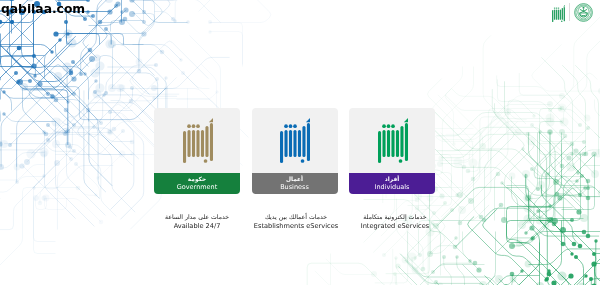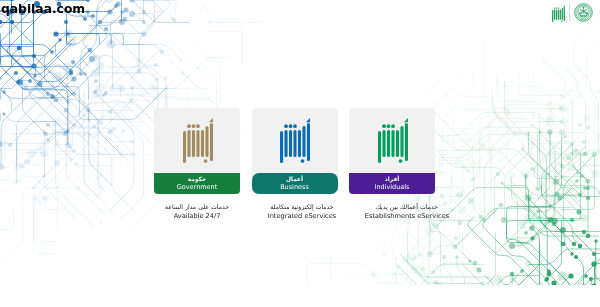--- a/index.html
+++ b/index.html
@@ -18,25 +18,25 @@
 #cards{position:absolute;left:154px;top:108px;display:flex;gap:11.5px;z-index:5;}
 .card{width:86px;border-radius:4px;overflow:hidden;background:#F1F1F1;}
 .card-top{height:65px;display:flex;align-items:center;justify-content:center;padding-bottom:1px;box-sizing:border-box;}
 .card-logo{width:30px;height:45px;position:relative;left:0.5px;top:0.5px;}
 .card-band{height:21px;display:flex;flex-direction:column;align-items:center;
    justify-content:center;color:#fff;padding-top:1px;box-sizing:border-box;}
 .ar-title{font-size:5.8px;line-height:7px;direction:rtl;font-weight:bold;}
 .en-title{font-size:6.5px;line-height:9px;}
 .card-government .card-band{background:#15803d;}
 .card-government .card-logo g{fill:#A08C5F;}
-.card-business .card-band{background:#0f766e;border-radius:7px;}
+.card-business .card-band{background:#737373;}
 .card-business .card-logo g{fill:#0A6CB5;}
 .card-individuals .card-band{background:#4c1d95;}
 .card-individuals .card-logo g{fill:#00A05A;}
-#descs{position:absolute;left:149px;top:202px;display:flex;gap:9px;z-index:5;}
+#descs{position:absolute;left:149px;top:212px;display:flex;gap:3px;z-index:5;}
 .desc{width:96px;text-align:center;color:#222;white-space:nowrap;}
 .ar-desc{font-size:6.2px;line-height:9px;direction:rtl;}
 .en-desc{font-size:6.6px;line-height:10px;}
 </style>
 </head>
 <body>
 
 <div id="page">
 
   <svg id="bg" viewBox="0 0 600 307">
@@ -941,22 +941,22 @@
       </div>
     </div>
   </div>
 
   <div id="descs">
     <div class="desc">
       <div class="ar-desc">خدمات على مدار الساعة</div>
       <div class="en-desc">Available 24/7</div>
     </div>
     <div class="desc">
+      <div class="ar-desc">خدمات أعمالك بين يديك</div>
+      <div class="en-desc">Establishments eServices</div>
+    </div>
+    <div class="desc">
       <div class="ar-desc">خدمات إلكترونية متكاملة</div>
       <div class="en-desc">Integrated eServices</div>
-    </div>
-    <div class="desc">
-      <div class="ar-desc">خدمات أعمالك بين يديك</div>
-      <div class="en-desc">Establishments eServices</div>
     </div>
   </div>
 
 </div>
 
 </body></html>

